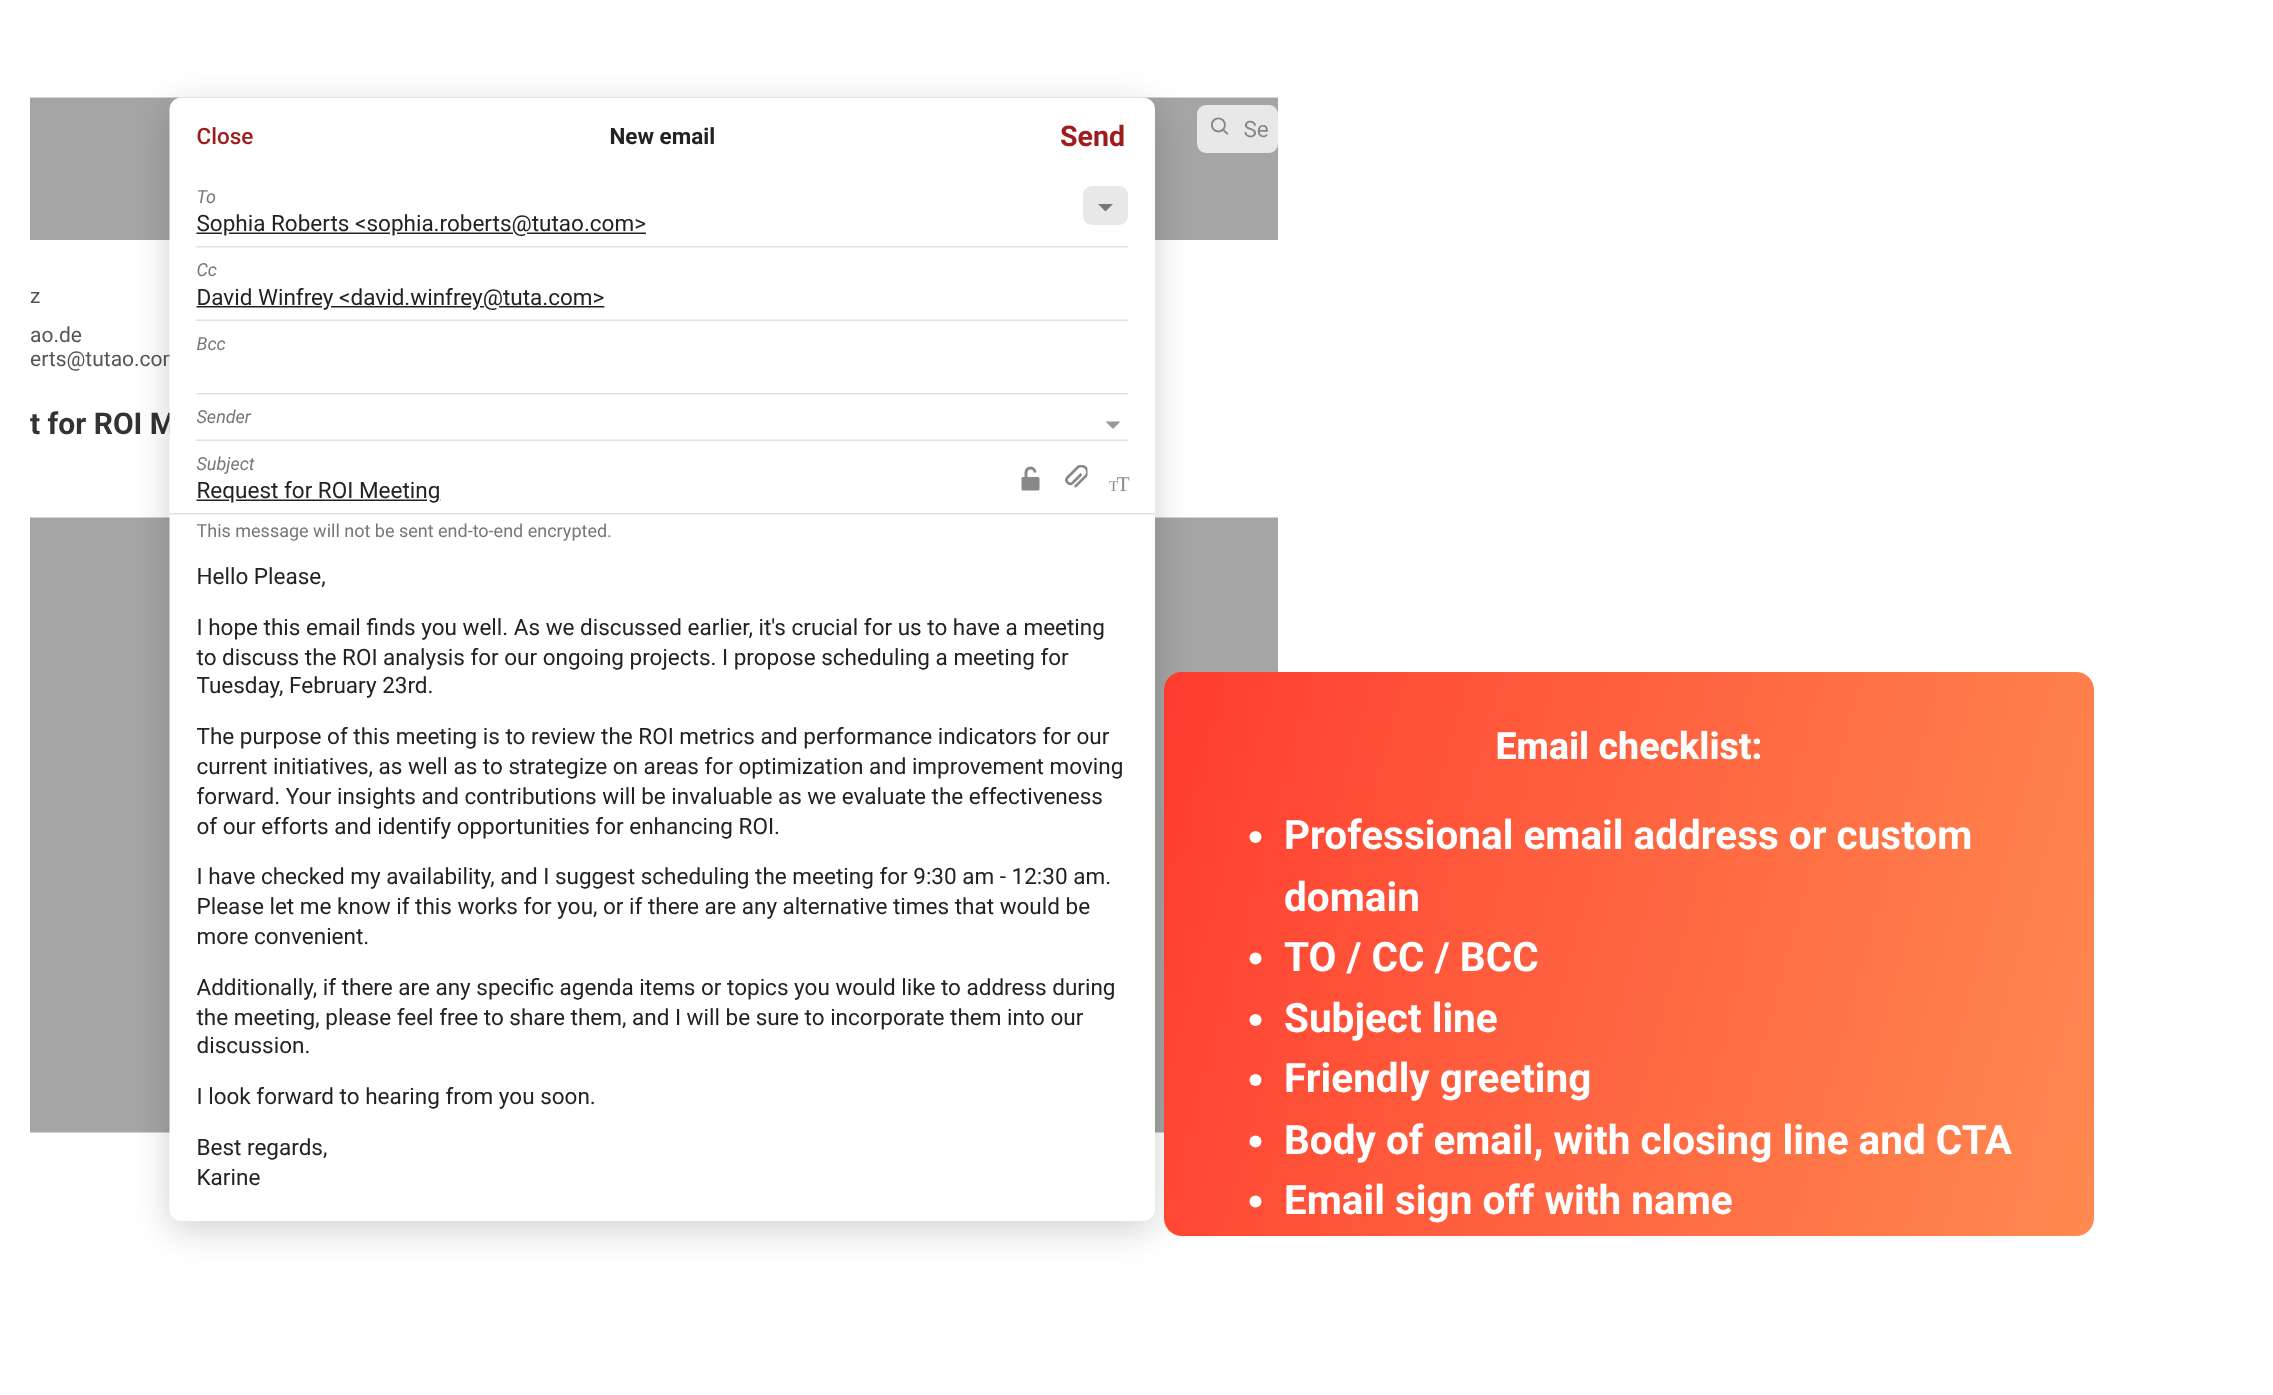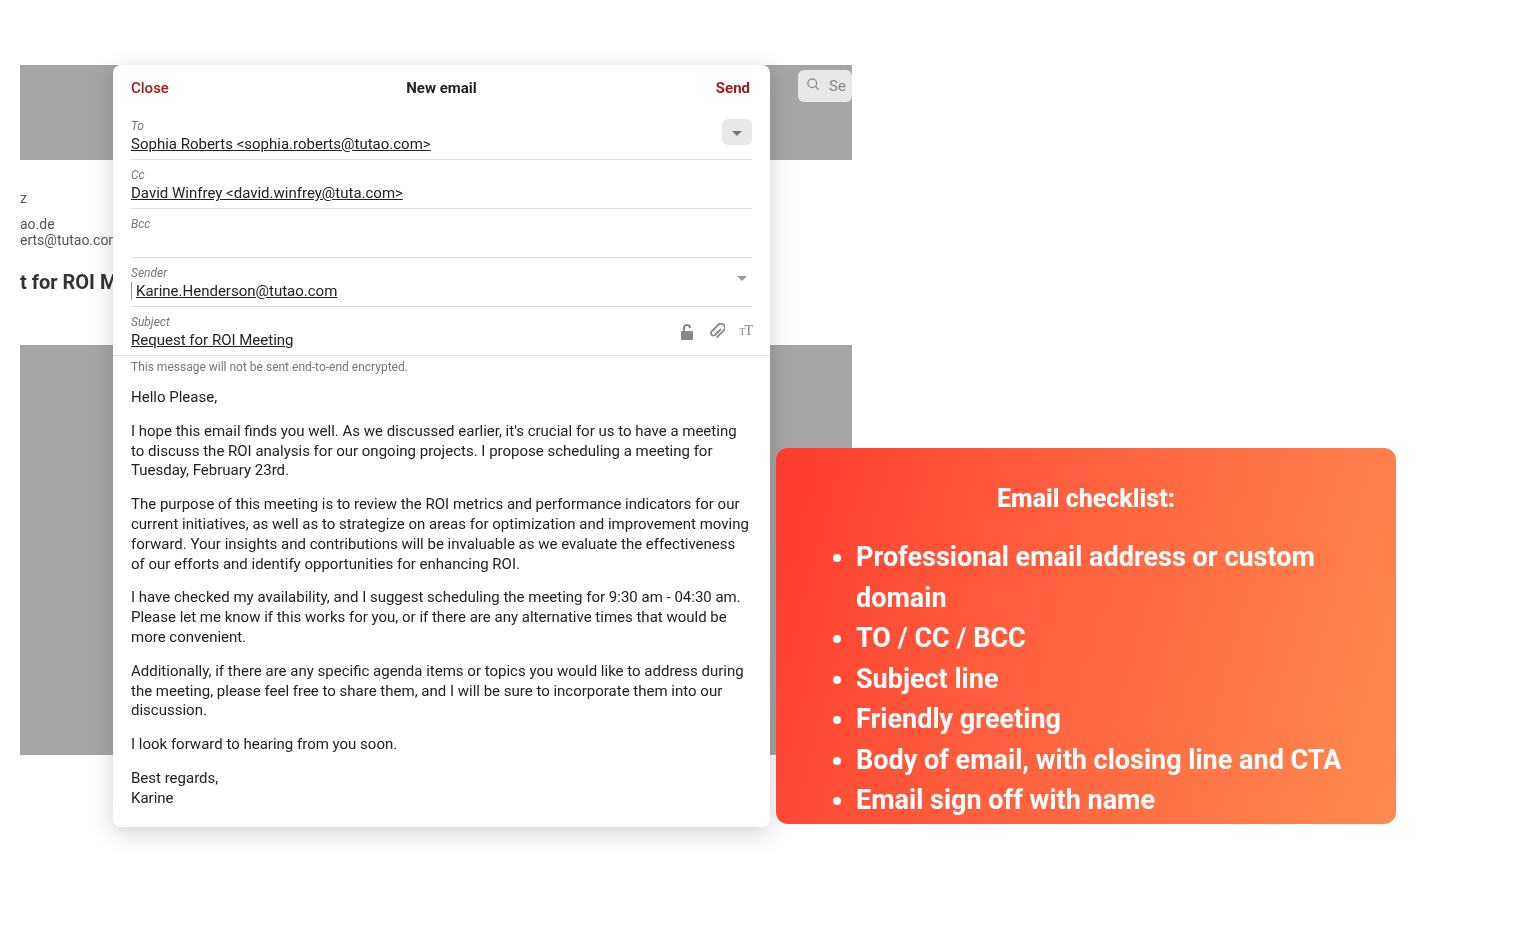--- a/index.html
+++ b/index.html
@@ -88,21 +88,21 @@
   .compose-header .title {
     font-size: 15px;
     font-weight: 700;
     color: #222;
     position: absolute;
     left: 50%;
     transform: translateX(-50%);
   }
   .compose-header .send {
     color: #a01c1c;
-    font-size: 15px;
+    font-size: 19px;
     font-weight: 700;
     cursor: pointer;
   }
 
   .field {
     padding: 0 18px;
   }
   .field-row {
     border-bottom: 1px solid #e0e0e0;
     padding: 8px 0 6px;
@@ -152,21 +152,21 @@
     padding: 8px 18px 6px;
     border-bottom: 1px solid #e0e0e0;
   }
   .subject-left { flex: 1; }
   .subject-icons {
     display: flex;
     gap: 14px;
     padding-bottom: 4px;
     color: #888;
   }
-  .subject-icons > span { cursor: pointer; display: inline-flex; align-items: flex-start; }
+  .subject-icons > span { cursor: pointer; display: inline-flex; align-items: flex-end; }
 
   .enc-note {
     padding: 4px 18px 6px;
     font-size: 12px;
     color: #777;
   }
 
   .body-area {
     padding: 8px 18px 18px;
     font-size: 15px;
@@ -254,21 +254,20 @@
   <div class="field">
     <div class="field-row">
       <div class="field-label">Bcc</div>
       <div class="field-value"></div>
     </div>
   </div>
 
   <div class="field">
     <div class="field-row sender-row" style="border-bottom:1px solid #e0e0e0;">
       <div class="field-label">Sender</div>
-      <div class="field-value">Karine.Henderson@tutao.com</div>
       <span class="sender-caret">
         <span>
           <svg width="12" height="8" viewBox="0 0 12 8">
               <path d="M1 1l5 5 5-5" fill="#999"></path>
             </svg>
         </span>
       </span>
     </div>
   </div>
 
@@ -298,21 +297,21 @@
       </span>
     </div>
   </div>
 
   <div class="enc-note">This message will not be sent end-to-end encrypted.</div>
 
   <div class="body-area">
     <p>Hello Please,</p>
     <p>I hope this email finds you well. As we discussed earlier, it's crucial for us to have a meeting to discuss the ROI analysis for our ongoing projects. I propose scheduling a meeting for Tuesday, February 23rd.</p>
     <p>The purpose of this meeting is to review the ROI metrics and performance indicators for our current initiatives, as well as to strategize on areas for optimization and improvement moving forward. Your insights and contributions will be invaluable as we evaluate the effectiveness of our efforts and identify opportunities for enhancing ROI.</p>
-    <p>I have checked my availability, and I suggest scheduling the meeting for 9:30 am - 04:30 am. Please let me know if this works for you, or if there are any alternative times that would be more convenient.</p>
+    <p>I have checked my availability, and I suggest scheduling the meeting for 9:30 am - 12:30 am. Please let me know if this works for you, or if there are any alternative times that would be more convenient.</p>
     <p>Additionally, if there are any specific agenda items or topics you would like to address during the meeting, please feel free to share them, and I will be sure to incorporate them into our discussion.</p>
     <p>I look forward to hearing from you soon.</p>
     <p style="margin-bottom:0;">
       <span>Best regards,</span><br>
       <span>Karine</span>
     </p>
   </div>
 </div>
 
 <div class="checklist">

